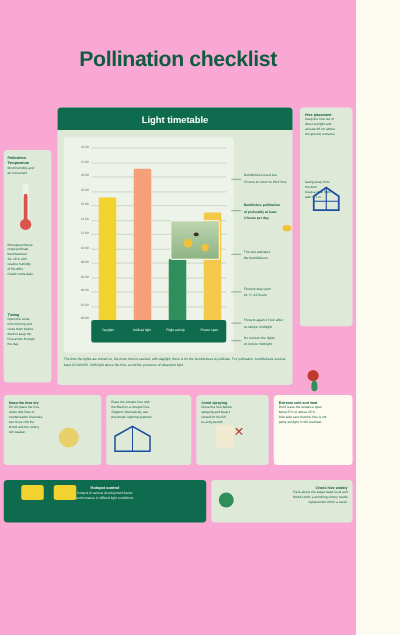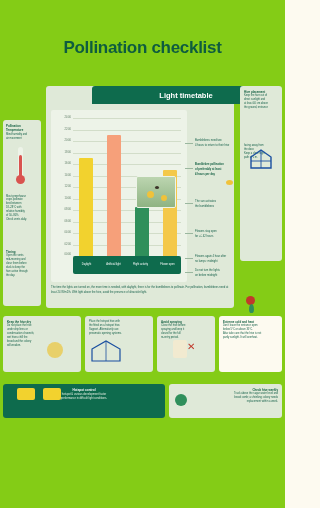--- a/index.html
+++ b/index.html
@@ -3,21 +3,21 @@
 <meta charset="utf-8">
 <style>
   * { box-sizing: border-box; margin: 0; padding: 0; }
   body {
     width: 285px; height: 508px;
     background: #fdfaf0;
     font-family: "Liberation Sans", sans-serif;
     overflow: hidden;
     position: relative;
   }
-  .page { position: relative; width: 285px; height: 508px; background: #84cc16; }
+  .page { position: relative; width: 285px; height: 508px; background: #f9a8d4; }
 
   
   .title {
     position: absolute; left: 0; top: 38px; width: 285px;
     text-align: center;
     font-size: 17px; font-weight: bold; color: #0e5c3f;
     letter-spacing: -0.3px;
   }
 
   
@@ -36,21 +36,21 @@
 
   
   .center-card {
     position: absolute; left: 46px; top: 86px; width: 188px; height: 222px;
     background: #dfe9d8; border-radius: 3px;
   }
   .center-head {
     position: absolute; left: 46px; top: 86px; width: 188px; height: 18px;
     background: #0e6b4d; border-radius: 3px 3px 0 0;
     color: #ffffff; font-size: 7.5px; font-weight: bold;
-    display: flex; align-items: center; justify-content: center; margin-left: 46px;
+    display: flex; align-items: center; justify-content: center;
   }
   .chart-panel {
     position: absolute; left: 51px; top: 110px; width: 136px; height: 172px;
     background: #edf3e8; border-radius: 2px;
   }
 
   
   .chart-area { position: absolute; left: 22px; top: 8px; width: 108px; height: 138px; }
   .gridline { position: absolute; left: 0; width: 108px; height: 1px; background: #d2ddc9; }
   .ytick { position: absolute; left: -21px; width: 19px; text-align: right;

